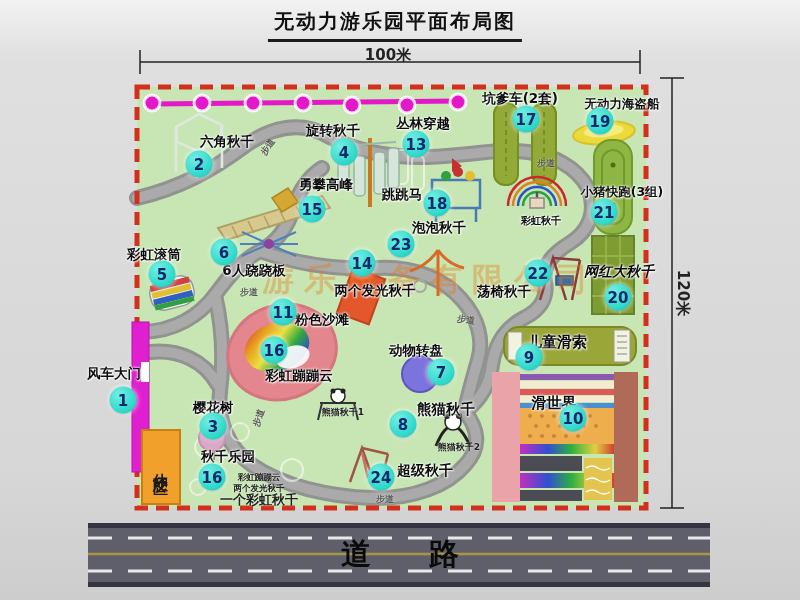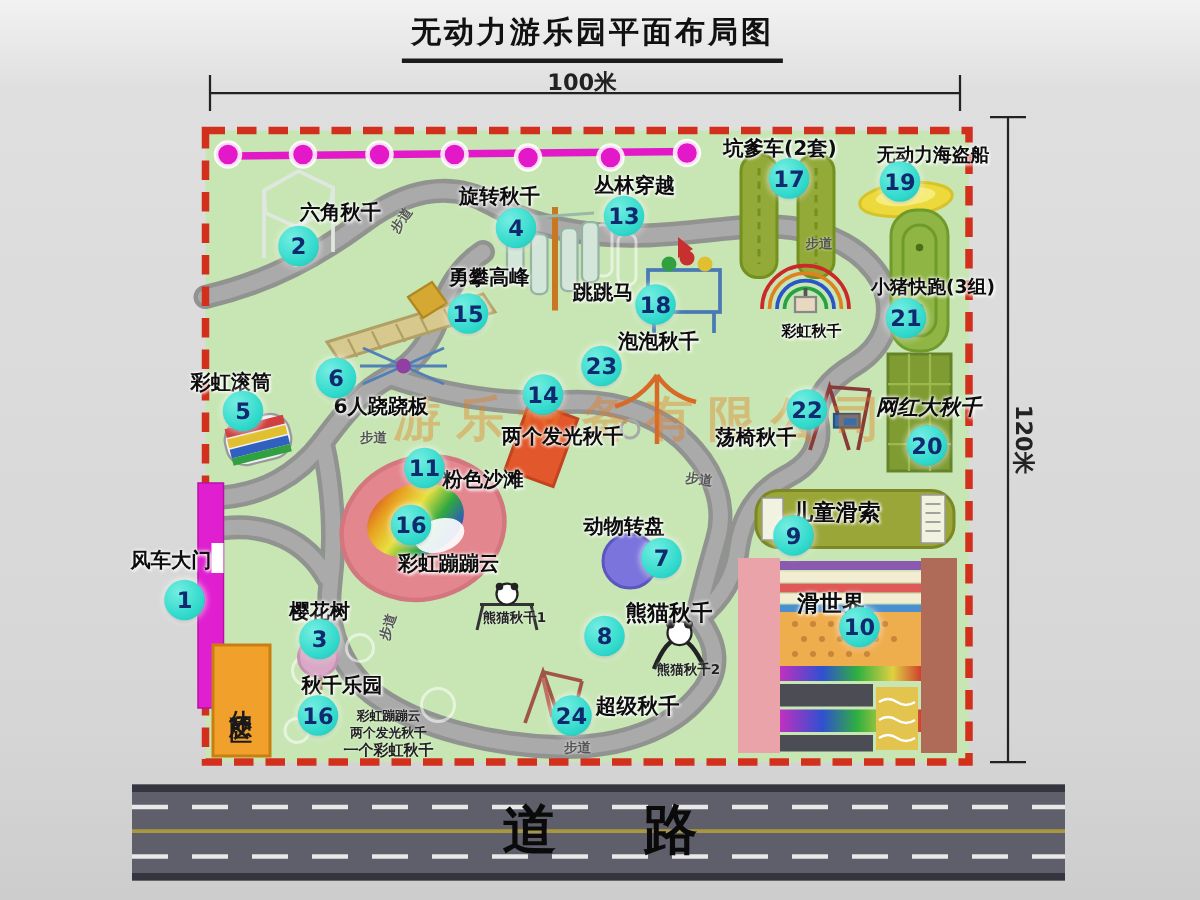--- a/index.html
+++ b/index.html
@@ -52,21 +52,21 @@
   }
   
   .wm{position:absolute;white-space:nowrap;font-weight:bold;pointer-events:none;}
   .wm-company{left:430px;top:280px;transform:translate(-50%,-50%);
     font-size:32px;letter-spacing:10px;color:rgba(232,120,24,.38);}
   .wm-phone{left:402px;top:322px;transform:translate(-50%,-50%);
     font-size:38px;letter-spacing:1px;color:rgba(232,110,20,.42);}
   
   .road-label{
     position:absolute;left:400px;top:554px;transform:translate(-50%,-50%);
-    font-size:36px;font-weight:bold;color:#0a0a0a;letter-spacing:58px;
+    font-size:30px;font-weight:bold;color:#0a0a0a;letter-spacing:58px;
     padding-left:58px;white-space:nowrap;font-family:Liberation Mono, monospace;
   }
 </style>
 </head>
 <body>
 
 <div id="stage">
 
 <svg width="800" height="600" viewBox="0 0 800 600">
   <defs>
@@ -410,15 +410,15 @@
       <div class="path-label" style="left: 268px; top: 147px; transform: translate(-50%, -50%) rotate(-55deg);">步道</div>
       <div class="path-label" style="left: 546px; top: 163px; transform: translate(-50%, -50%) rotate(0deg);">步道</div>
       <div class="path-label" style="left: 249px; top: 292px; transform: translate(-50%, -50%) rotate(0deg);">步道</div>
       <div class="path-label" style="left: 466px; top: 320px; transform: translate(-50%, -50%) rotate(8deg);">步道</div>
       <div class="path-label" style="left: 259px; top: 418px; transform: translate(-50%, -50%) rotate(-72deg);">步道</div>
       <div class="path-label" style="left: 385px; top: 499px; transform: translate(-50%, -50%) rotate(0deg);">步道</div>
       <div class="sub-label" style="left: 343px; top: 412px; font-size: 9px;">熊猫秋千1</div>
       <div class="sub-label" style="left: 447px; top: 447px; font-size: 9px; margin-left: 12px;">熊猫秋千2</div>
       <div class="sub-label" style="left: 259px; top: 478px; font-size: 8.5px;">彩虹蹦蹦云</div>
       <div class="sub-label" style="left: 259px; top: 489px; font-size: 8.5px;">两个发光秋千</div>
-      <div class="sub-label" style="left: 259px; top: 500px; font-size: 10px;">一个彩虹秋千</div>
+      <div class="sub-label" style="left: 259px; top: 500px; font-size: 13px;">一个彩虹秋千</div>
     </div>
 </div>
 
 </body></html>

